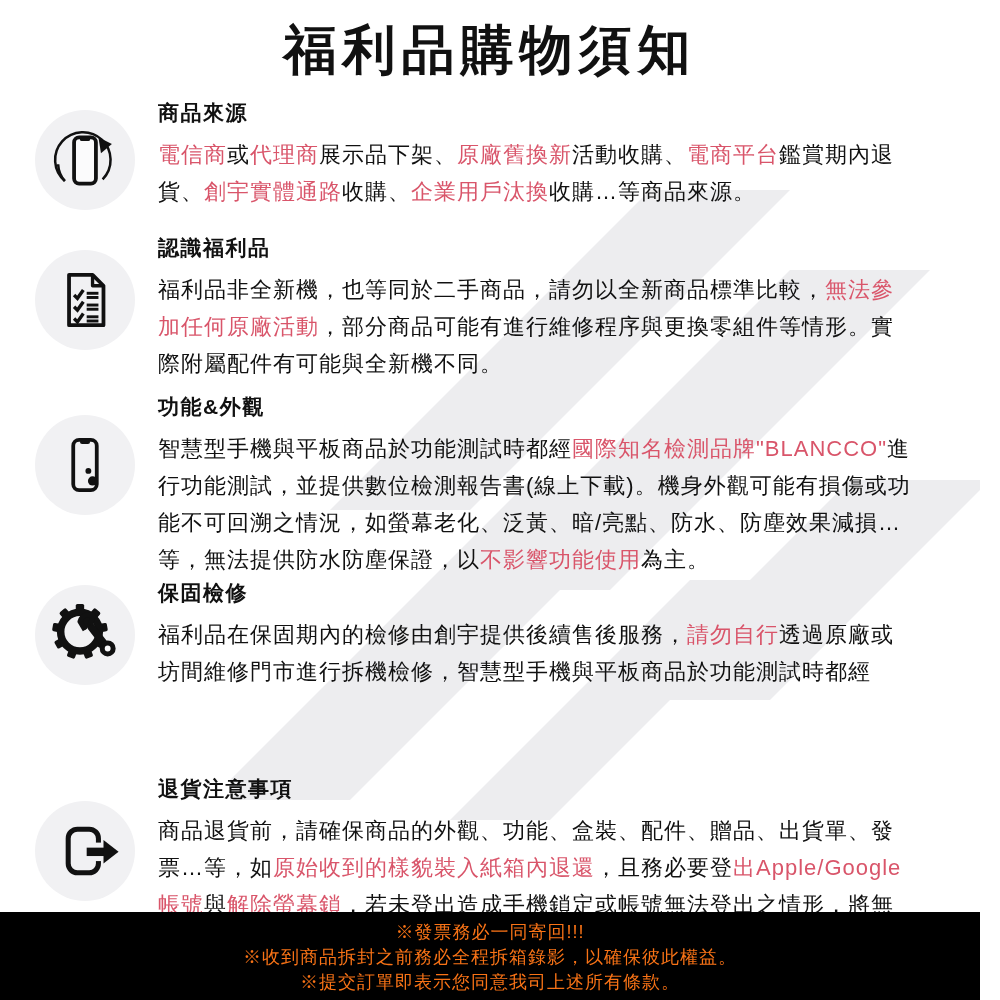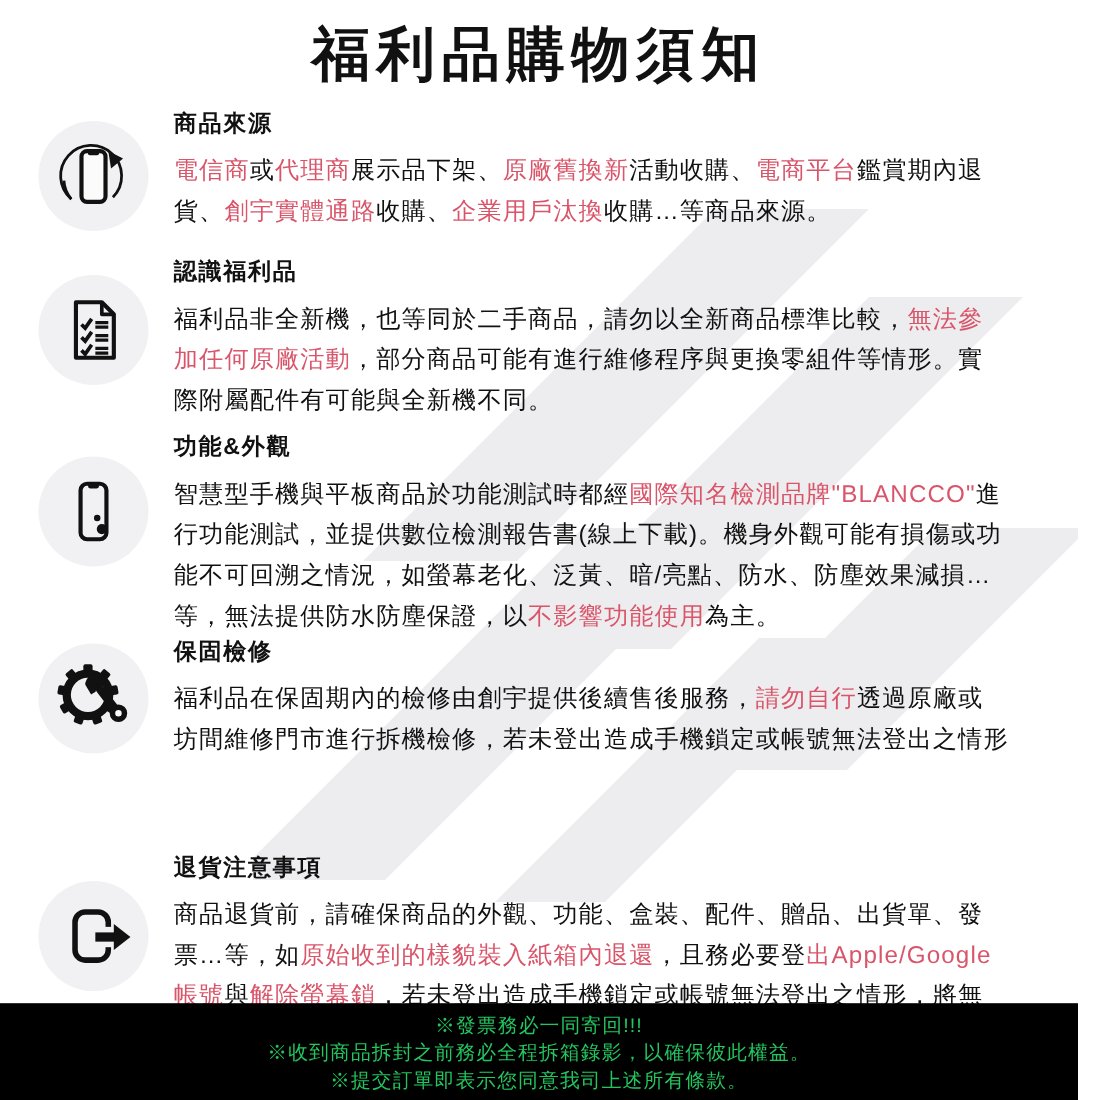--- a/index.html
+++ b/index.html
@@ -24,21 +24,21 @@
   .sec-0 .icon-circle{top:14px}.sec-1 .icon-circle{top:19px}.sec-2 .icon-circle{top:25px}
   .sec-3 .icon-circle{top:9px}.sec-4 .icon-circle{top:29px}
   .icon-circle svg{width:84px;height:84px;display:block;}
   .text-col{margin-left:158px;margin-right:12px;}
   .heading{font-size:21px;font-weight:bold;line-height:34px;margin:0 0 6px 0;letter-spacing:1.5px;}
   .body-line{font-size:22px;line-height:37px;letter-spacing:1px;white-space:nowrap;}
   .red{color:var(--accent);}
   
   .footer{
     position:absolute;left:0;right:0;top:912px;bottom:0;background:var(--footer-bg);
-    color:#22c55e;text-align:center;padding-top:8px;z-index:3;
+    color:#f97316;text-align:center;padding-top:8px;z-index:3;
   }
   .footer-line{font-size:18px;line-height:25px;letter-spacing:1px;}
 </style>
 </head>
 <body>
 
 <div id="page">
 
   <svg id="watermark" viewBox="0 0 760 700" aria-hidden="true">
     <g id="wm-group" fill="#ededef">
@@ -153,21 +153,21 @@
       <circle cx="44" cy="46" r="23" stroke-width="9"></circle>
       <path d="M57,40 L74,62" stroke-width="9" stroke-linecap="round"></path>
       <path d="M50,44 L44,34 A11,11 0 0 1 60,27 L56,38" stroke-width="6" stroke-linejoin="round" fill="#111"></path>
       <circle cx="77" cy="66" r="6.5" stroke-width="6" fill="#fbfbfc"></circle>
     </svg>
         </div>
       <div class="text-col">
         <div class="heading">保固檢修</div>
         <div class="body">
             <div class="body-line"><span>福利品在保固期內的檢修由創宇提供後續售後服務，</span><span class="red">請勿自行</span><span>透過原廠或</span></div>
-            <div class="body-line"><span>坊間維修門市進行拆機檢修，若未登出造成手機鎖定或帳號無法登出之情形</span></div>
+            <div class="body-line"><span>坊間維修門市進行拆機檢修，智慧型手機與平板商品於功能測試時都經</span></div>
           </div>
       </div>
     </div>
 
     <div class="section sec-4">
       <div class="icon-circle">
           <svg viewBox="0 0 100 100" fill="none" stroke="#111">
       <rect x="30" y="24" width="36" height="52" rx="11" stroke-width="6"></rect>
       <rect x="58" y="40" width="12" height="22" fill="#f1f1f3" stroke="none"></rect>
       <rect x="52" y="46" width="22" height="10" fill="#111" stroke="none"></rect>

